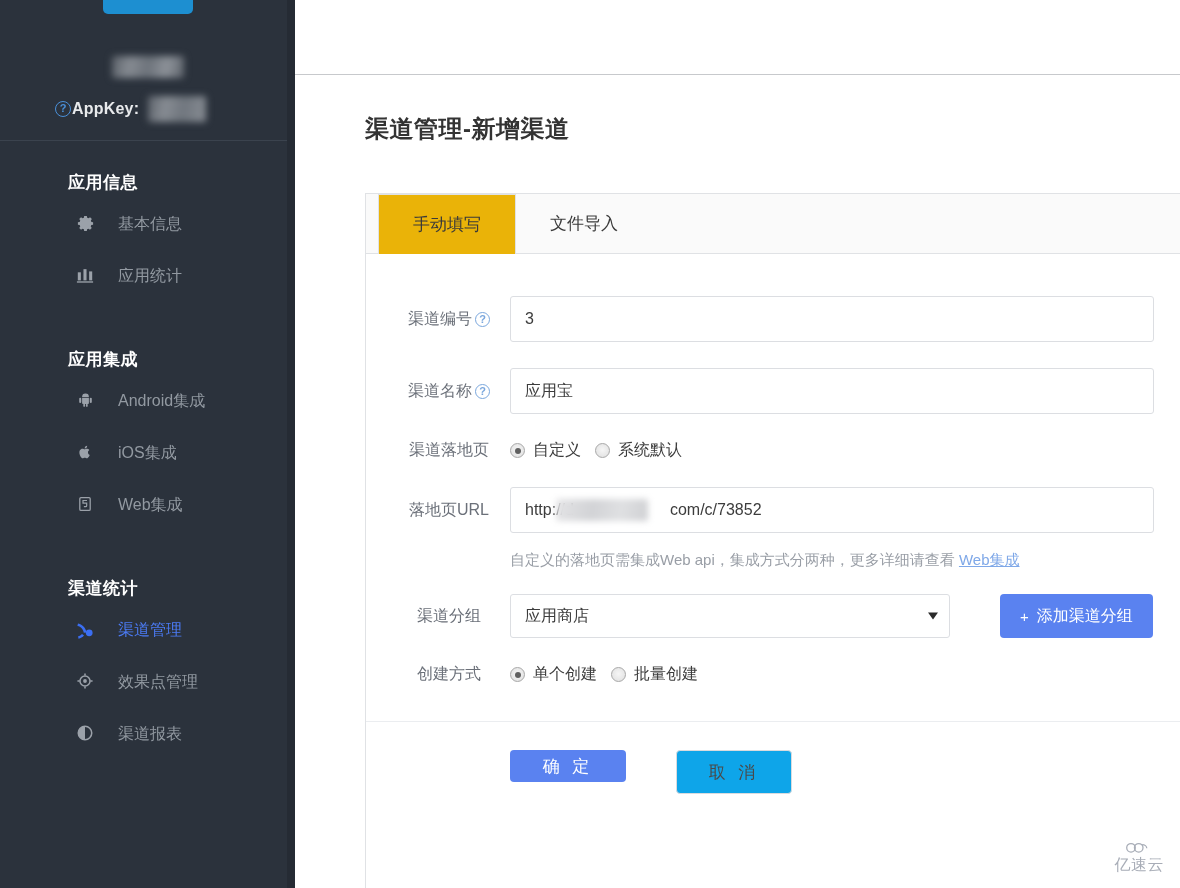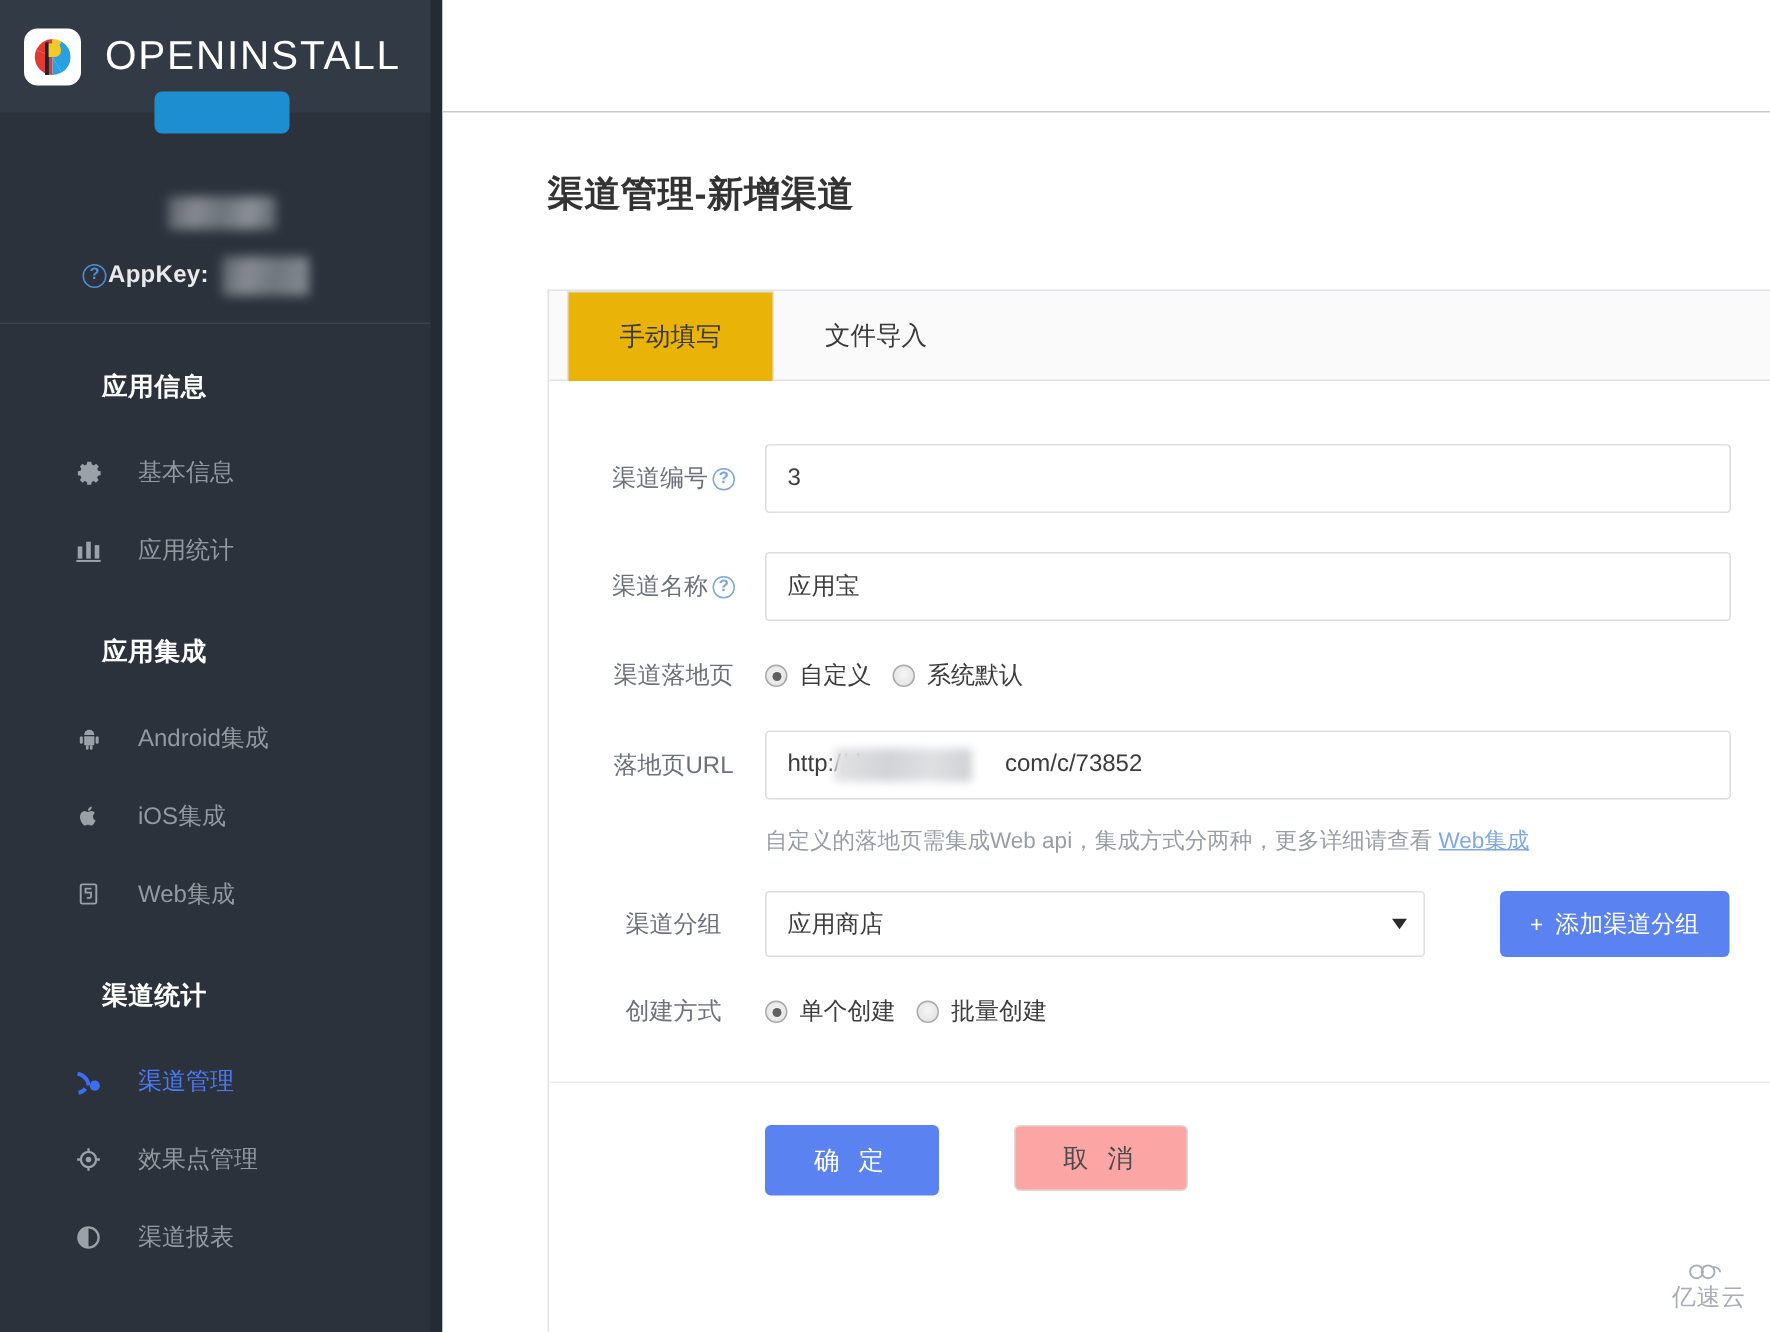--- a/index.html
+++ b/index.html
@@ -73,22 +73,22 @@
   }
   .sidebar-divider {
     height: 1px; background: #3b434e; margin: 0 0 0 0;
   }
 
   .nav-section-title {
     color: #ffffff; font-size: 17px; font-weight: bold;
     padding: 0 0 0 68px; letter-spacing: 0.5px;
   }
   .nav-item {
-    display: flex; align-items: center; height: 52px;
-    padding-left: 48px; cursor: pointer;
+    display: flex; align-items: flex-start; height: 52px;
+    padding-left: 74px; cursor: pointer;
   }
   .nav-icon {
     width: 22px; flex: 0 0 22px; display: flex; align-items: center;
     justify-content: center; color: #9ba1a9;
   }
   .nav-label {
     margin-left: 22px; font-size: 16px; color: #9299a1;
   }
   .nav-item.active .nav-label { color: #4b7bf5; }
   .nav-item.active .nav-icon { color: #3b6ef2; }
@@ -183,26 +183,26 @@
     border: none; border-radius: 4px; font-size: 16px; padding: 0 20px;
     cursor: pointer; font-family: inherit; display: flex; align-items: center;
   }
   .btn-add .plus { font-size: 15px; margin-right: 8px; }
 
   .form-divider {
     border-top: 1px solid #ebedf0; margin-top: 36px;
   }
   .actions { display: flex; padding: 28px 0 0 144px; }
   .btn-primary {
-    width: 116px; height: 47px; background: #5a82f0; color: #fff;
+    width: 116px; height: 32px; background: #5a82f0; color: #fff;
     border: none; border-radius: 4px; font-size: 17px; cursor: pointer;
     font-family: inherit; letter-spacing: 4px;
   }
   .btn-secondary {
-    width: 116px; height: 44px; background: #fca5a5; color: #4a4a4a;
+    width: 116px; height: 44px; background: #0ea5e9; color: #4a4a4a;
     border: 1px solid #d9dbde; border-radius: 4px; font-size: 17px;
     cursor: pointer; font-family: inherit; margin-left: 50px; letter-spacing: 4px;
   }
   .url-blur {
     position: absolute; left: 46px; top: 12px; width: 92px; height: 22px;
     background: linear-gradient(100deg,#e4e4e6 0%,#d2d3d6 40%,#dfe0e2 70%,#cfd0d3 100%);
     filter: blur(3px); border-radius: 2px; pointer-events: none;
   }
   .url-field-wrap { position: relative; width: 644px; }
 
@@ -214,35 +214,20 @@
   .watermark .wm-text { margin-left: 5px; }
 </style>
 </head>
 <body>
 
 <div id="app">
 
   <aside class="sidebar">
     <div class="sidebar-edge"></div>
 
-    <div class="logo-bar">
-      <div class="logo-tile">
-        <svg class="logo-mark" width="30" height="30" viewBox="0 0 30 30">
-          <path d="M15 3 A12 12 0 0 0 4.2 10.2 L15 15 Z" fill="#e03a32"></path>
-          <path d="M4.2 10.2 A12 12 0 0 0 15 27 L15 15 Z" fill="#e03a32"></path>
-          <path d="M15 3 A12 12 0 0 1 21 4.6 L15 15 Z" fill="#f2c927"></path>
-          <path d="M21 4.6 A12 12 0 0 1 21 25.4 L15 15 Z" fill="#29a0e0"></path>
-          <path d="M21 25.4 A12 12 0 0 1 15 27 L15 15 Z" fill="#29a0e0"></path>
-          <path d="M10 6 L12.6 6 L12.6 27 L10 27 Z" fill="#2b323c"></path>
-          <path d="M11 6 L17 6 A4.6 4.6 0 0 1 17 15 L11 15 Z" fill="#f2c927"></path>
-          <path d="M10.2 5.2 L12.4 5.2 L12.4 27 L10.2 27 Z" fill="#1d2430"></path>
-        </svg>
-      </div>
-      <div class="logo-text">OPENINSTALL</div>
-    </div>
 
     <div class="app-block">
       <div class="app-pill"></div>
       <div class="app-name-blur"></div>
       <div class="appkey-row">
         <span class="q-icon">?</span>
         <span class="appkey-label">AppKey:</span>
         <span class="appkey-blur"></span>
       </div>
     </div>

